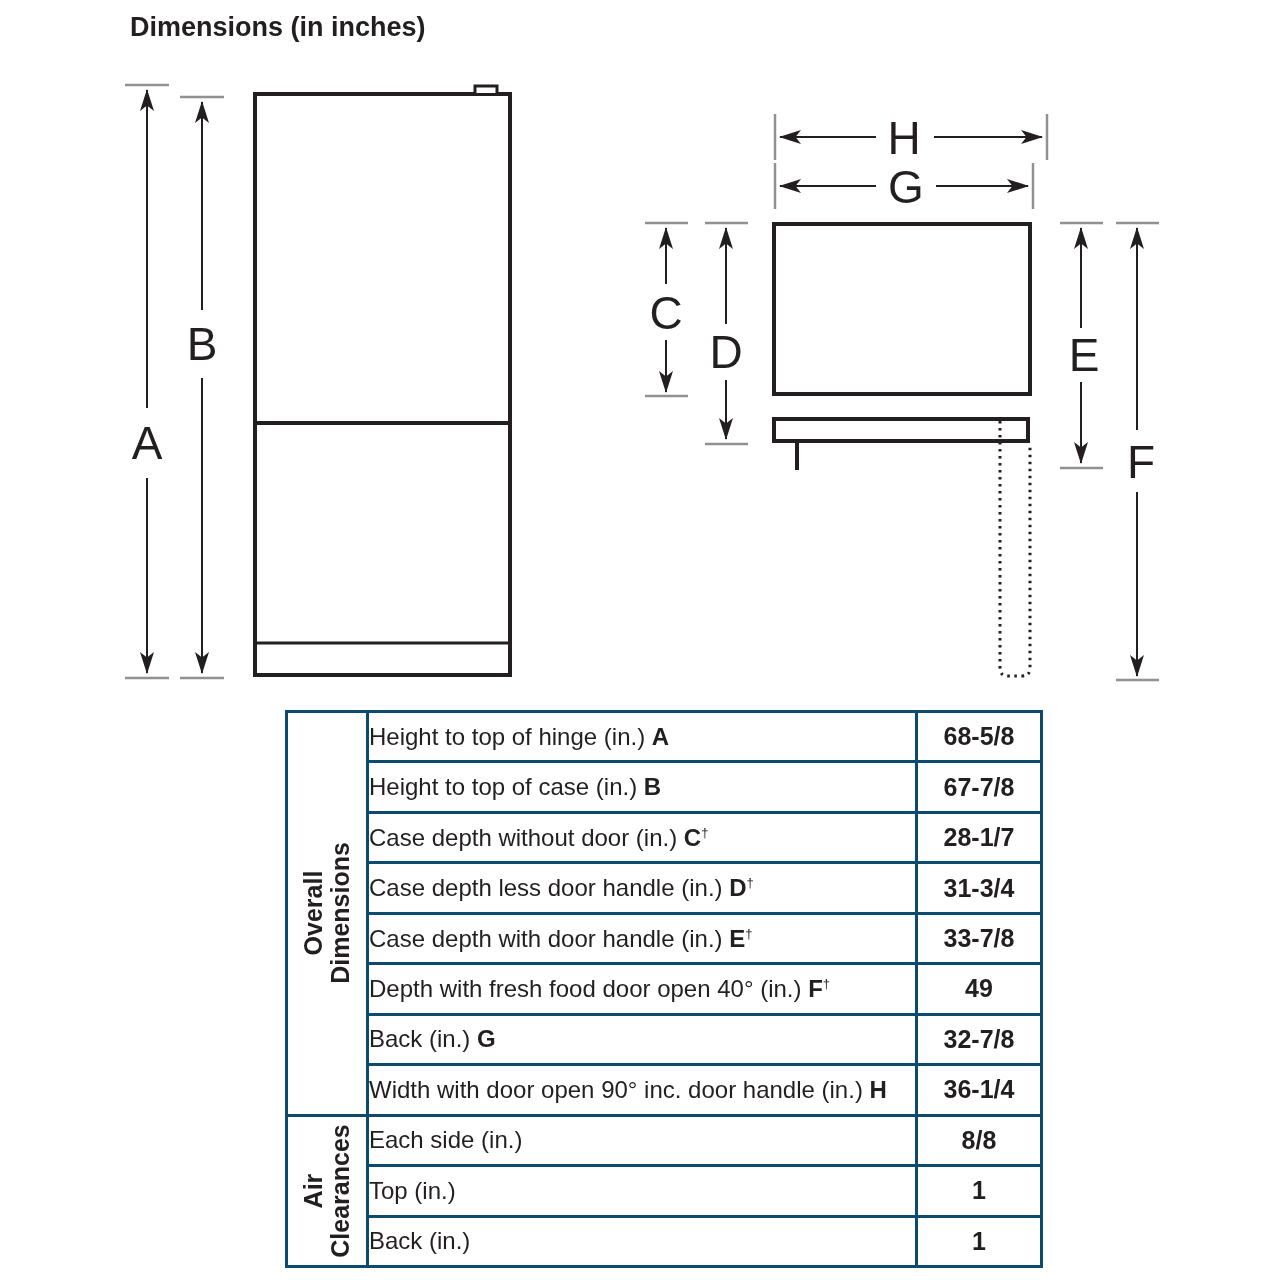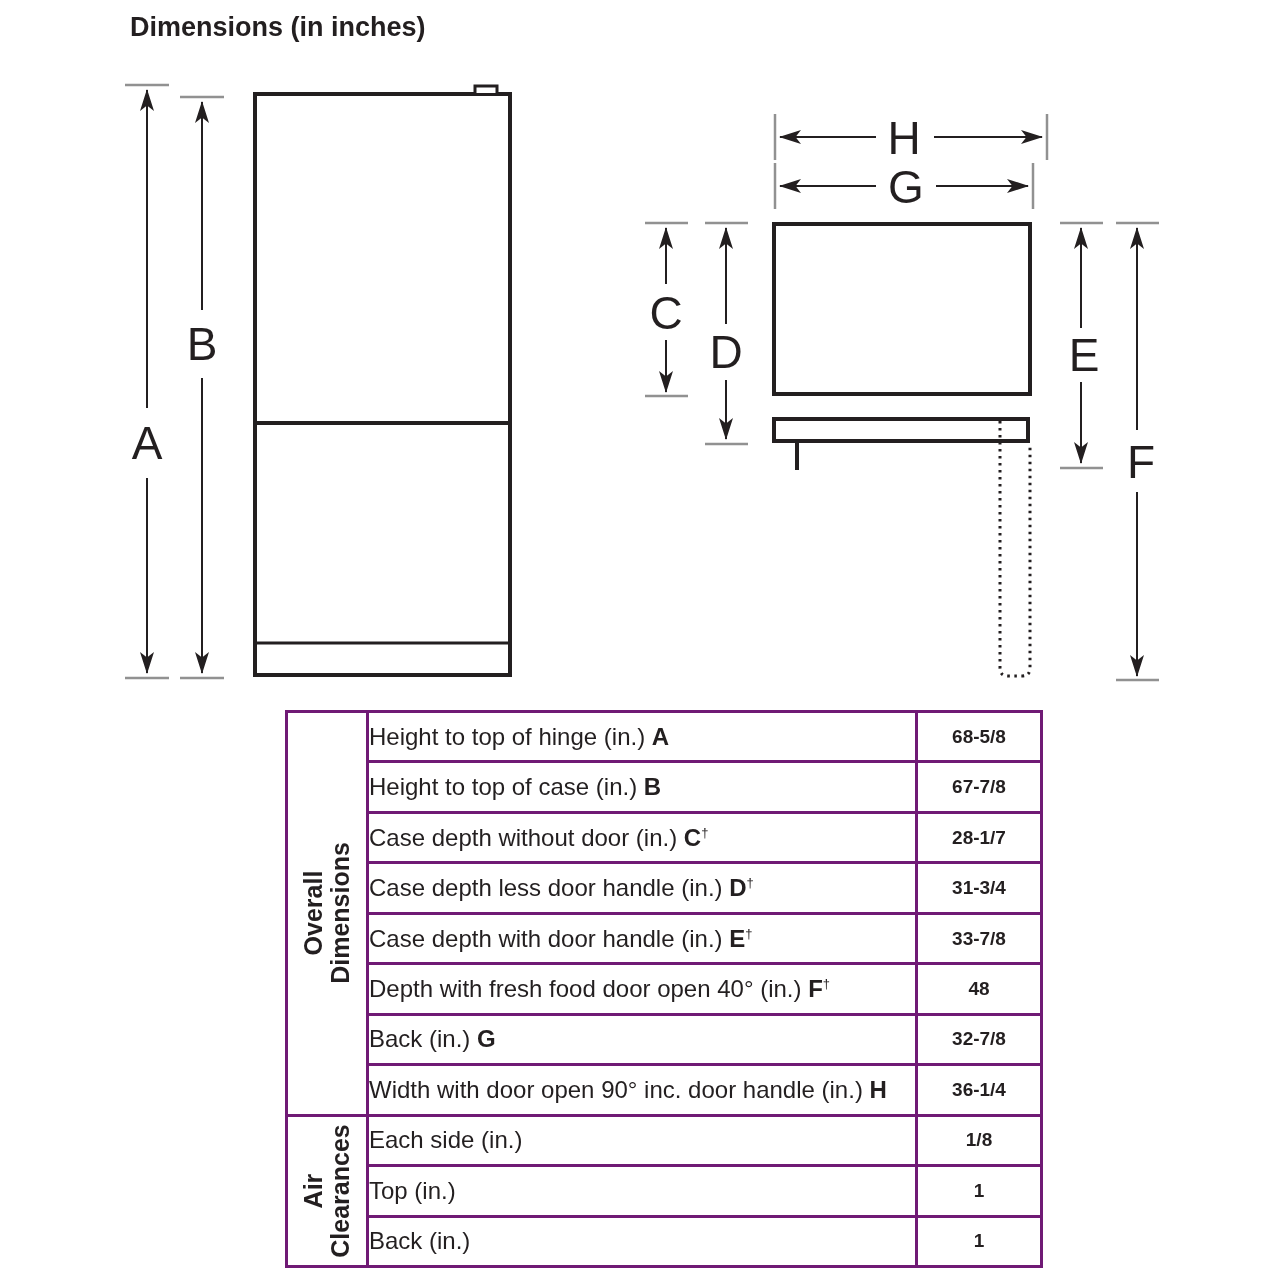--- a/index.html
+++ b/index.html
@@ -4,29 +4,29 @@
 <style>
   html,body{margin:0;padding:0;background:#fff;}
   .canvas{position:relative;width:1280px;height:1280px;background:#ffffff;overflow:hidden;
           font-family:"Liberation Sans",sans-serif;color:#231f20;}
   .page-title{position:absolute;left:130px;top:12px;font-size:27px;font-weight:bold;
               letter-spacing:0;color:#231f20;}
   .diagram-svg{position:absolute;left:0;top:0;}
 
   .spec-table-wrap{position:absolute;left:285px;top:710px;width:758px;height:558px;}
   table.spec{border-collapse:collapse;width:100%;height:100%;table-layout:fixed;}
-  table.spec td{border:3px solid #701a75;padding:0;vertical-align:middle;}
+  table.spec td{border:3px solid #0c4a6e;padding:0;vertical-align:middle;}
   td.vhead{width:78px;position:relative;}
   .vwrap{position:absolute;left:50%;top:50%;transform:translate(-50%,-50%) rotate(-90deg);
          text-align:center;white-space:nowrap;}
   .vwrap span{display:block;font-weight:bold;font-size:25px;line-height:27px;color:#231f20;}
   td.rowlabel{font-size:24px;padding-left:25px;color:#231f20;}
   td.rowlabel b{font-weight:bold;}
   td.rowlabel sup{font-size:13px;line-height:0;}
-  td.rowvalue{width:122px;text-align:center;font-weight:bold;font-size:19px;color:#231f20;}
+  td.rowvalue{width:122px;text-align:center;font-weight:bold;font-size:25px;color:#231f20;}
 
   text.dimletter{font-family:"Liberation Sans",sans-serif;font-size:46px;fill:#231f20;}
 </style>
 </head>
 <body>
 
 <div class="canvas">
 
   <div class="page-title">Dimensions (in inches)</div>
 
@@ -161,39 +161,39 @@
         <tr>
           <td class="rowlabel"><span>Case depth less door handle (in.) </span><b>D</b><sup>†</sup></td>
           <td class="rowvalue">31-3/4</td>
         </tr>
         <tr>
           <td class="rowlabel"><span>Case depth with door handle (in.) </span><b>E</b><sup>†</sup></td>
           <td class="rowvalue">33-7/8</td>
         </tr>
         <tr>
           <td class="rowlabel"><span>Depth with fresh food door open 40° (in.) </span><b>F</b><sup>†</sup></td>
-          <td class="rowvalue">48</td>
+          <td class="rowvalue">49</td>
         </tr>
         <tr>
           <td class="rowlabel"><span>Back (in.) </span><b>G</b><sup></sup></td>
           <td class="rowvalue">32-7/8</td>
         </tr>
         <tr>
           <td class="rowlabel"><span>Width with door open 90° inc. door handle (in.) </span><b>H</b><sup></sup></td>
           <td class="rowvalue">36-1/4</td>
         </tr>
         <tr>
           <td class="vhead" rowspan="3">
             <div class="vwrap">
               <span>Air</span>
               <span>Clearances</span>
             </div>
           </td>
           <td class="rowlabel"><span>Each side (in.)</span></td>
-          <td class="rowvalue">1/8</td>
+          <td class="rowvalue">8/8</td>
         </tr>
         <tr>
           <td class="rowlabel"><span>Top (in.)</span></td>
           <td class="rowvalue">1</td>
         </tr>
         <tr>
           <td class="rowlabel"><span>Back (in.)</span></td>
           <td class="rowvalue">1</td>
         </tr>
       </tbody>

